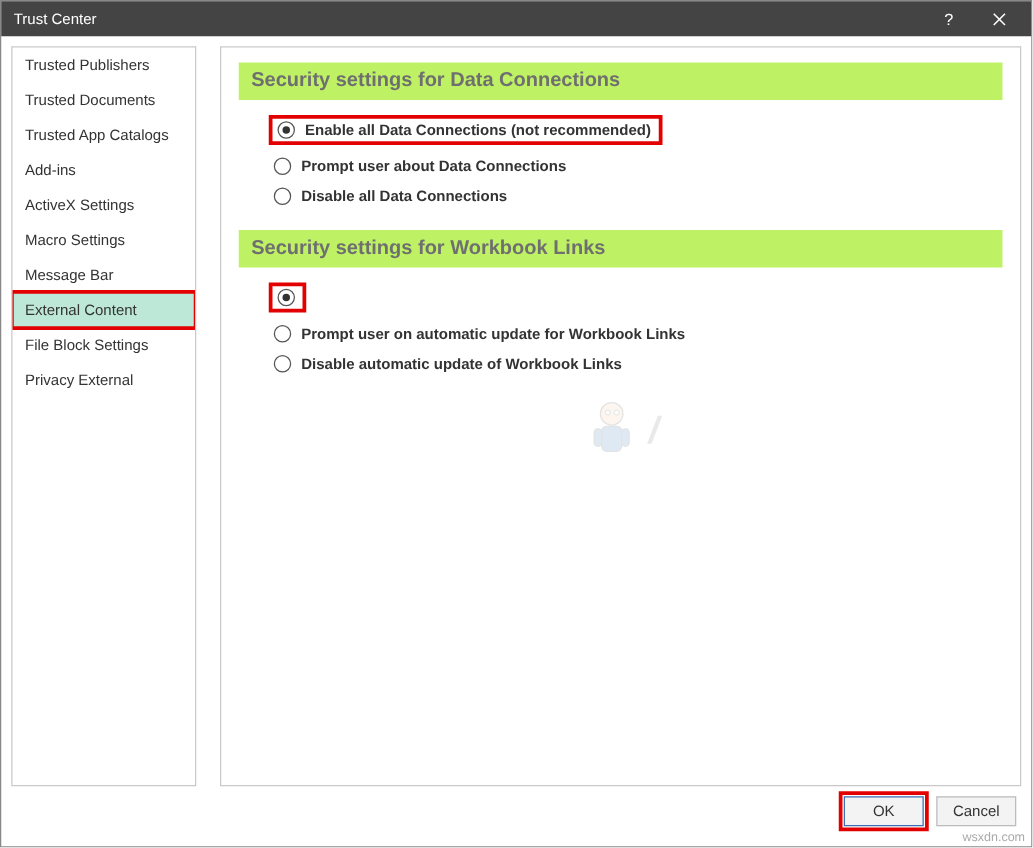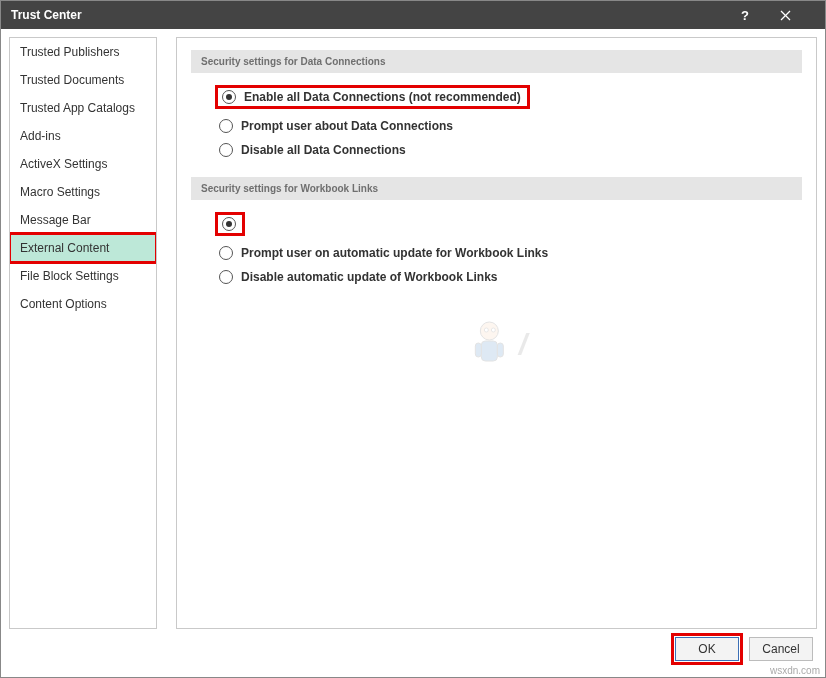--- a/index.html
+++ b/index.html
@@ -20,23 +20,22 @@
     display: flex;
     flex-direction: column;
     background: #fff;
   }
   .titlebar {
     height: 28px;
     background: #444;
     color: #fff;
     display: flex;
     align-items: center;
-    padding: 0 20px 0 10px;
-    font-size: 12px;
-    font-weight: bold;
+    padding: 0 6px 0 10px;
+    font-size: 12px;
   }
   .titlebar .title { flex: 1; }
   .titlebar .tbtn {
     width: 40px;
     height: 28px;
     display: flex;
     align-items: center;
     justify-content: center;
     color: #fff;
     font-size: 13px;
@@ -66,23 +65,23 @@
   }
   .hl-red { outline: 3px solid #e30000; outline-offset: -1px; }
   .content {
     flex: 1;
     border: 1px solid #c9c9c9;
     position: relative;
     padding: 12px 14px 10px 14px;
     overflow: hidden;
   }
   .section-header {
-    background: #e5e5e5;
+    background: #bef264;
     color: #6f6f6f;
-    font-size: 10px;
+    font-size: 16px;
     font-weight: 600;
     padding: 6px 10px;
     margin-bottom: 10px;
   }
   .radio-row {
     display: flex;
     align-items: center;
     gap: 8px;
     padding: 2px 0 2px 28px;
     margin-bottom: 6px;
@@ -182,21 +181,21 @@
     <div class="sidebar">
       <div class="sidebar-item">Trusted Publishers</div>
       <div class="sidebar-item">Trusted Documents</div>
       <div class="sidebar-item">Trusted App Catalogs</div>
       <div class="sidebar-item">Add-ins</div>
       <div class="sidebar-item">ActiveX Settings</div>
       <div class="sidebar-item">Macro Settings</div>
       <div class="sidebar-item">Message Bar</div>
       <div class="sidebar-item selected hl-red">External Content</div>
       <div class="sidebar-item">File Block Settings</div>
-      <div class="sidebar-item">Content Options</div>
+      <div class="sidebar-item">Privacy External</div>
     </div>
 
     <div class="content">
 
       <div class="group">
         <div class="section-header">Security settings for Data Connections</div>
 
         <div class="radio-row">
           <span class="radio-hl">
             <span class="radio checked"></span>

